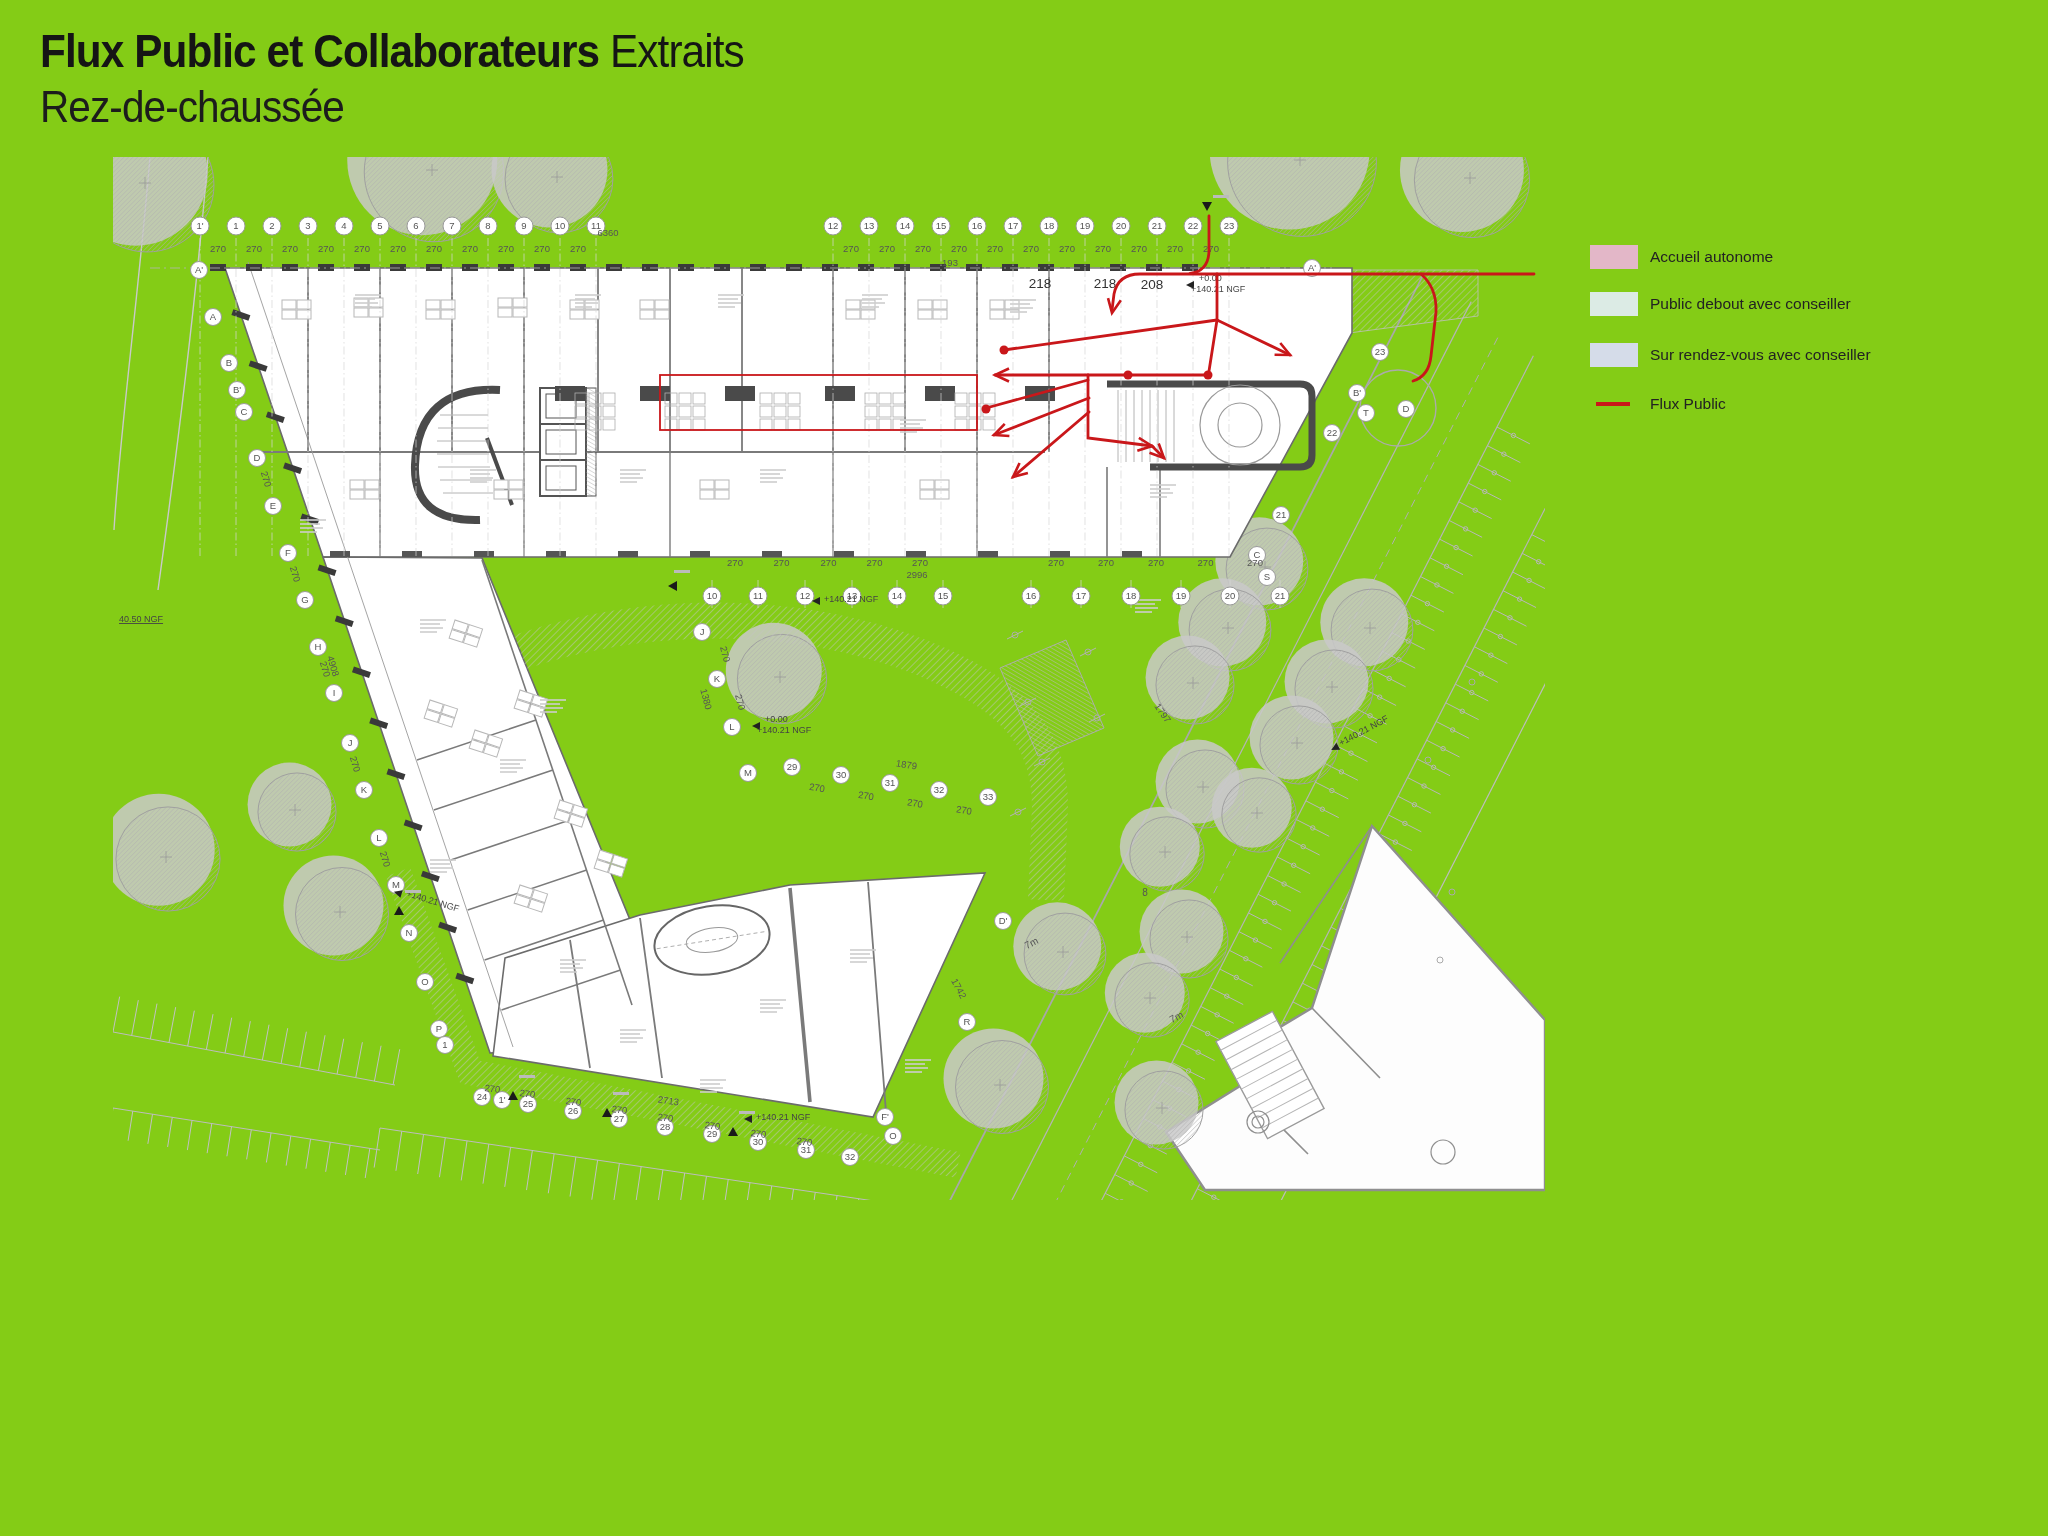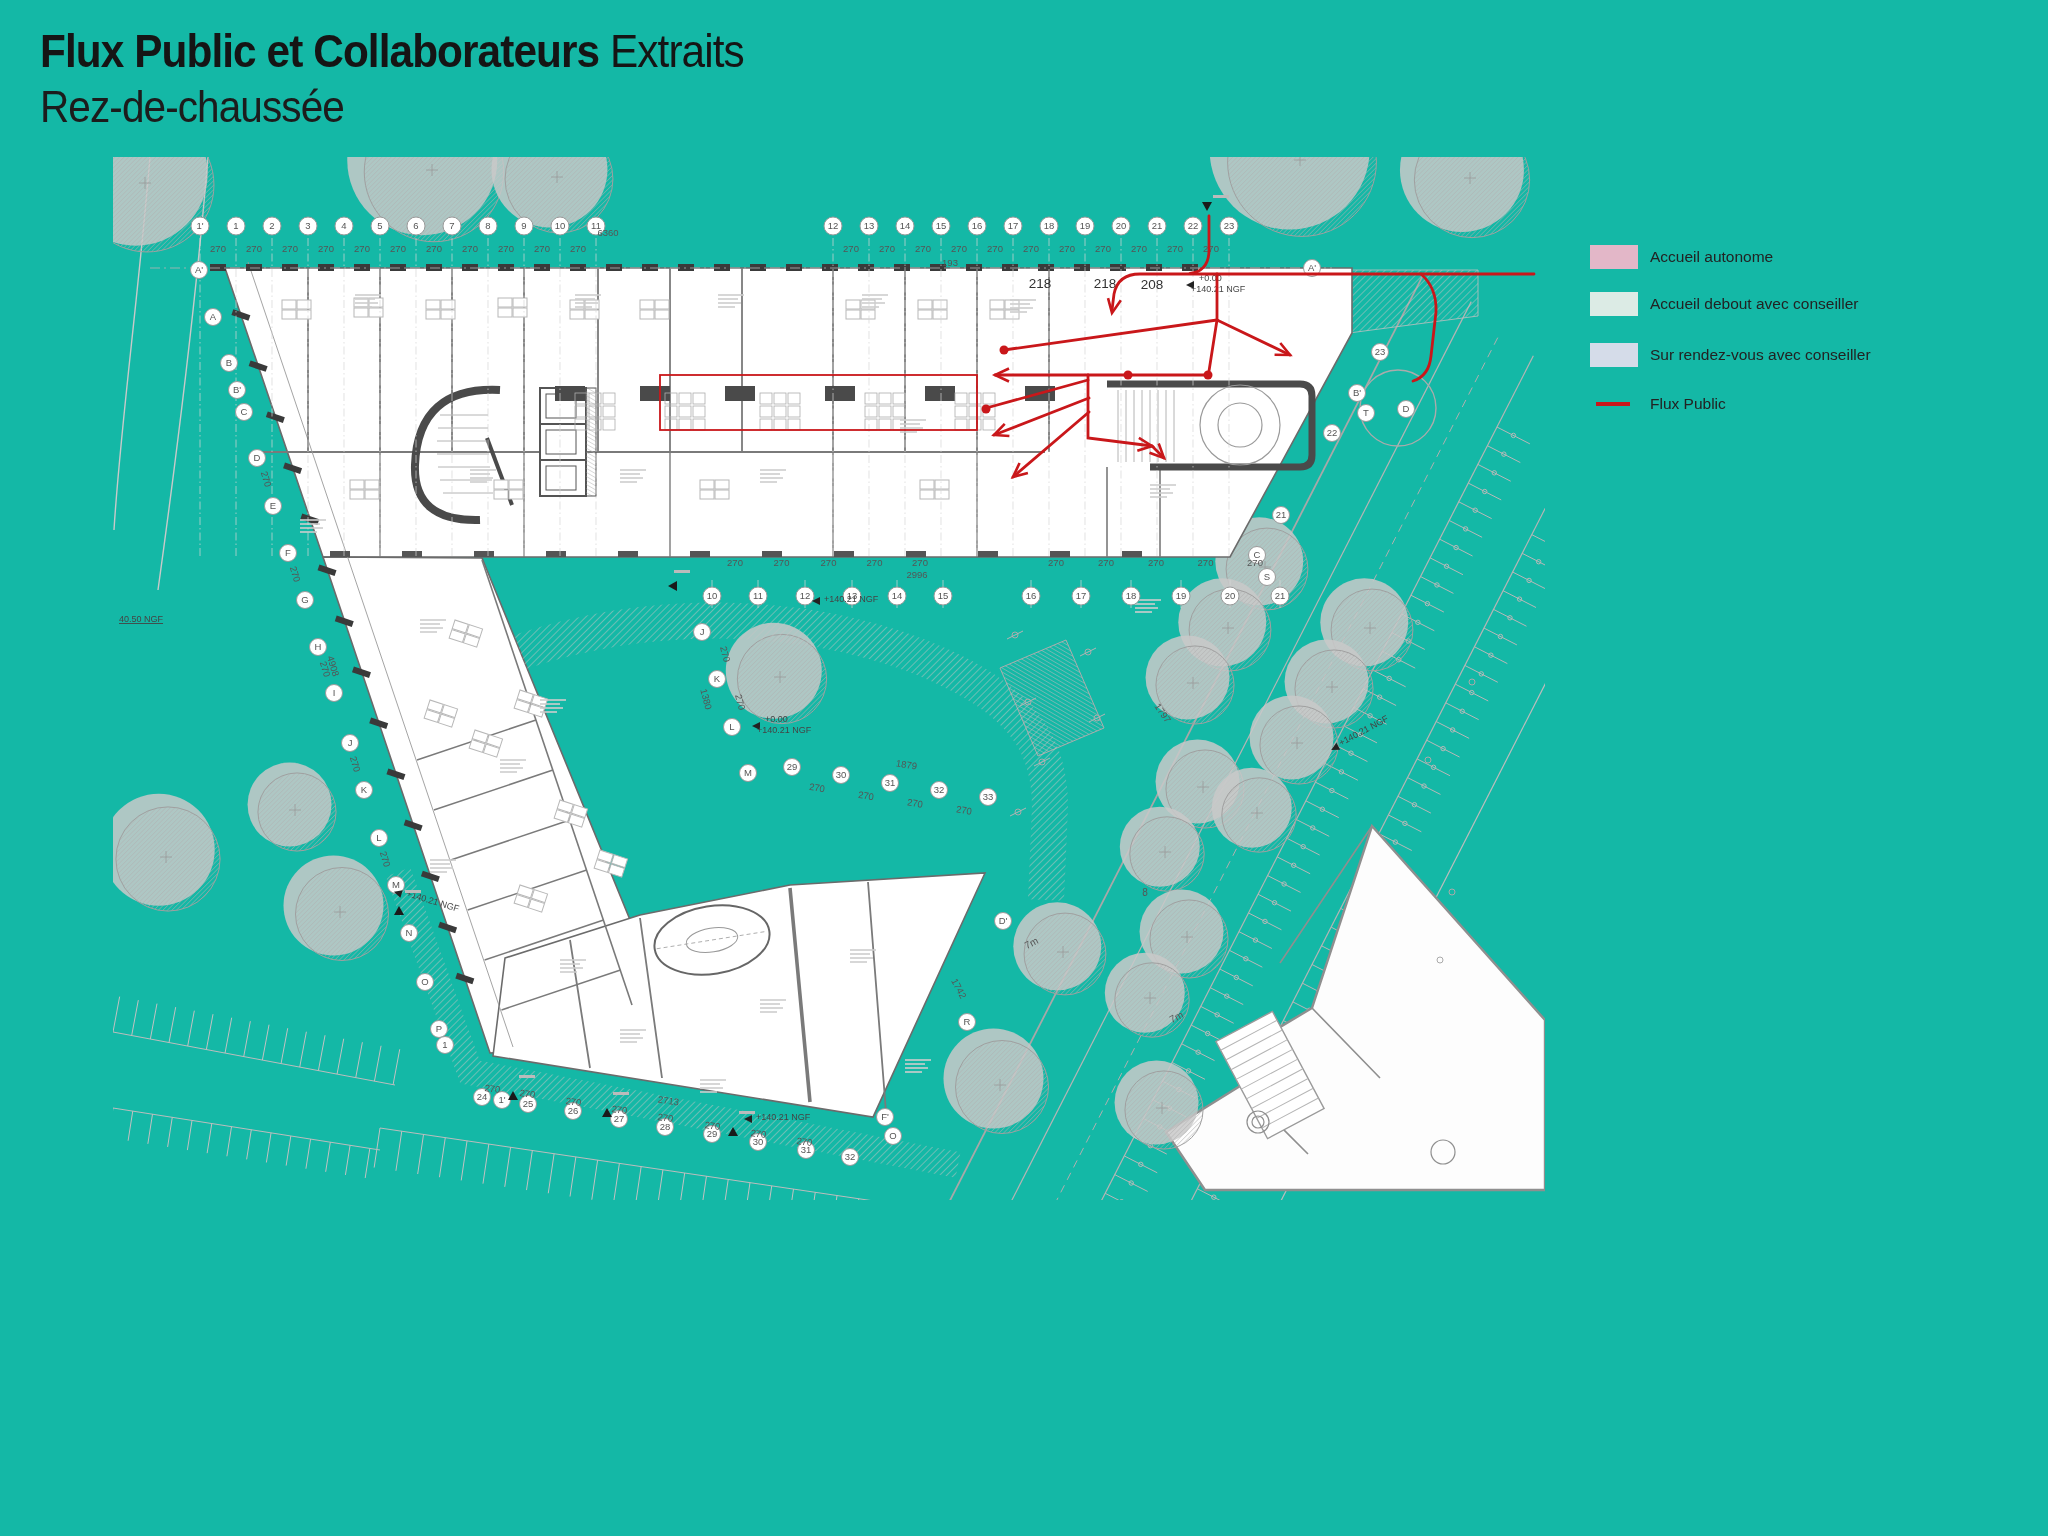--- a/index.html
+++ b/index.html
@@ -1,16 +1,16 @@
 <!DOCTYPE html>
 <html><head>
 <meta charset="utf-8">
 <style>
   html,body{margin:0;padding:0;background:#fff;}
-  .page{position:relative;width:2048px;height:1536px;background:#14b8a6;overflow:hidden;
+  .page{position:relative;width:2048px;height:1536px;background:#84cc16;overflow:hidden;
         font-family:"Liberation Sans", sans-serif;}
   .title-block{position:absolute;left:40px;top:22px;transform:scaleX(.9);transform-origin:left top;
                color:#151515;white-space:nowrap;}
   .title-line1{font-size:47px;letter-spacing:-1px;line-height:58px;}
   .title-line1 .bold{font-weight:700;}
   .title-line1 .reg{font-weight:400;}
   .title-line2{font-size:45px;font-weight:400;letter-spacing:-1px;line-height:54px;color:#1c1c1c;}
   .legend{position:absolute;left:0;top:0;width:2048px;height:1536px;pointer-events:none;margin-left:43px;}
   .legend-row{position:absolute;left:1547px;width:480px;height:26px;}
   .legend-swatch{position:absolute;left:0;top:0;width:48px;height:24px;}
@@ -1179,21 +1179,21 @@
     </g>
   </svg>
 
   <div class="legend">
     <div class="legend-row" style="top:245px">
       <div class="legend-swatch" style="background: rgb(227, 183, 200);"></div>
       <div class="legend-label">Accueil autonome</div>
     </div>
     <div class="legend-row" style="top:292px">
       <div class="legend-swatch" style="background: rgb(220, 235, 229);"></div>
-      <div class="legend-label">Accueil debout avec conseiller</div>
+      <div class="legend-label">Public debout avec conseiller</div>
     </div>
     <div class="legend-row" style="top:343px">
       <div class="legend-swatch" style="background: rgb(213, 220, 233);"></div>
       <div class="legend-label">Sur rendez-vous avec conseiller</div>
     </div>
     <div class="legend-row" style="top:392px">
       <div class="legend-dash" style="background: rgb(201, 23, 26);"></div>
       <div class="legend-label">Flux Public</div>
     </div>
   </div>

